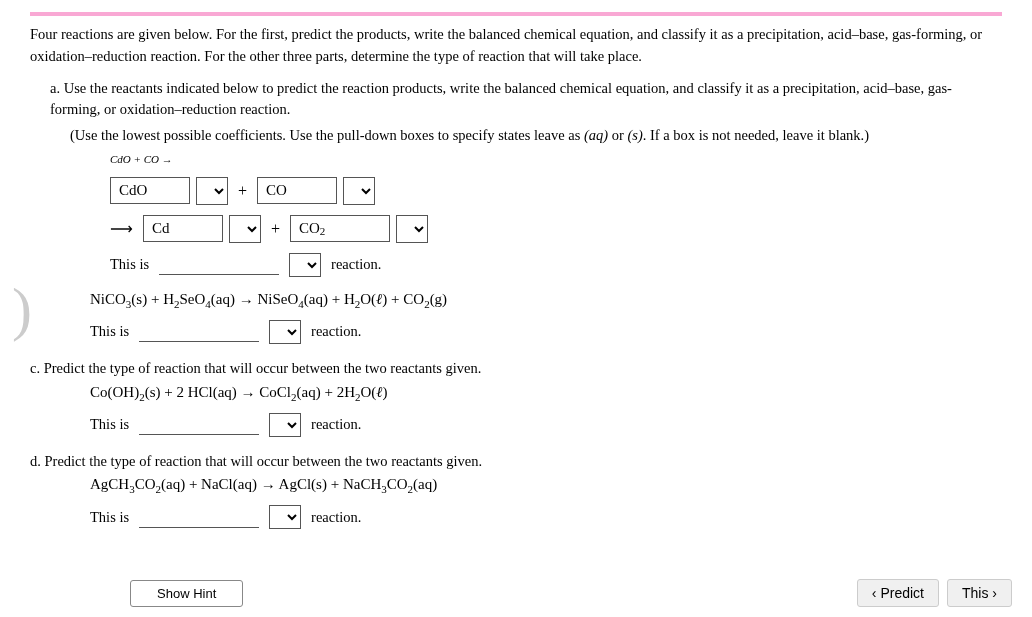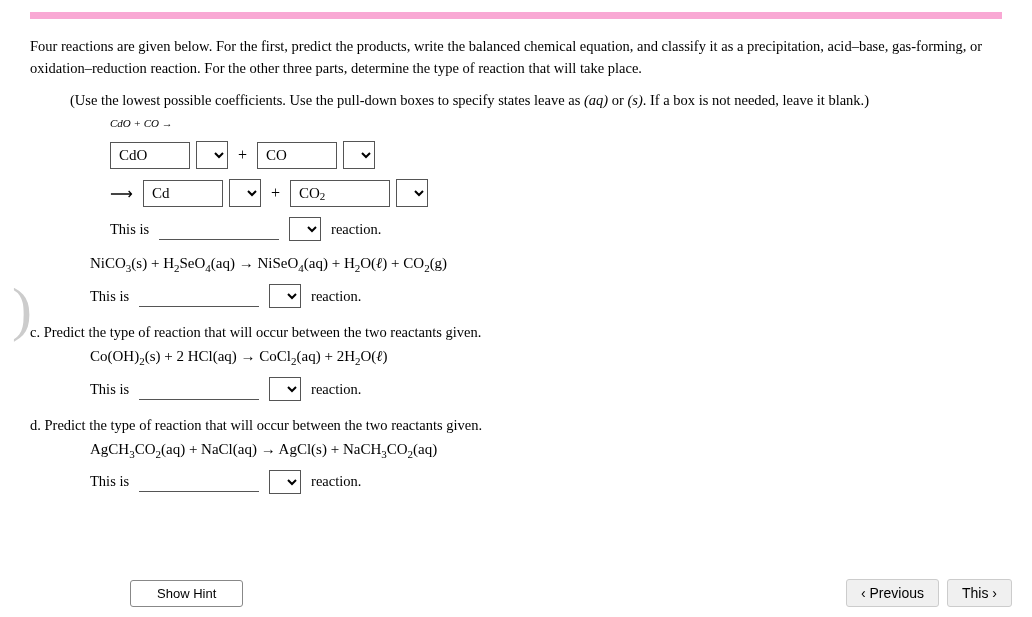--- a/index.html
+++ b/index.html
@@ -10,22 +10,22 @@
       color: #000;
       width: 1032px;
       min-height: 617px;
       padding: 12px 30px 20px 30px;
       position: relative;
     }
     .intro-text {
       font-size: 14.5px;
       line-height: 1.5;
       margin-bottom: 10px;
-      border-top: 7px solid #f9a8d4;
-      padding-top: 17px;
+      border-top: 4px solid #f9a8d4;
+      padding-top: 8px;
     }
     .part-a {
       margin-left: 20px;
       margin-bottom: 6px;
     }
     .part-label {
       font-size: 14.5px;
       line-height: 1.5;
       margin-bottom: 4px;
     }
@@ -151,20 +151,23 @@
     }
   </style>
 </head>
 <body>
 
 <div class="left-bracket">)</div>
 
 <div class="intro-text">Four reactions are given below. For the first, predict the products, write the balanced chemical equation, and classify it as a precipitation, acid–base, gas-forming, or oxidation–reduction reaction. For the other three parts, determine the type of reaction that will take place.</div>
 
 <div class="part-a">
+  <div class="part-label">
+    <span>a.</span> <span>Use the reactants indicated below to predict the reaction products, write the balanced chemical equation, and classify it as a precipitation, acid–base, gas-forming, or oxidation–reduction reaction.</span>
+  </div>
 
   <div class="part-note">
     <span>(Use the lowest possible coefficients. Use the pull-down boxes to specify states leave as </span><span class="italic">(aq)</span><span> or </span><span class="italic">(s)</span><span>. If a box is not needed, leave it blank.)</span>
   </div>
 
   <div class="reaction-display">
     <span>CdO + CO →</span>
   </div>
 
   <div class="reaction-row">
@@ -287,18 +290,18 @@
       <option>oxidation-reduction</option>
     </select>
     <span>reaction.</span>
   </div>
 </div>
 
 <button class="show-hint-btn">Show Hint</button>
 
 <div class="bottom-bar">
   <button class="nav-btn">
-    <span>‹</span> <span>Previous</span>
+    <span>‹</span> <span>Predict</span>
   </button>
   <button class="nav-btn">
     <span>This</span> <span>›</span>
   </button>
 </div>
 
 </body></html>

